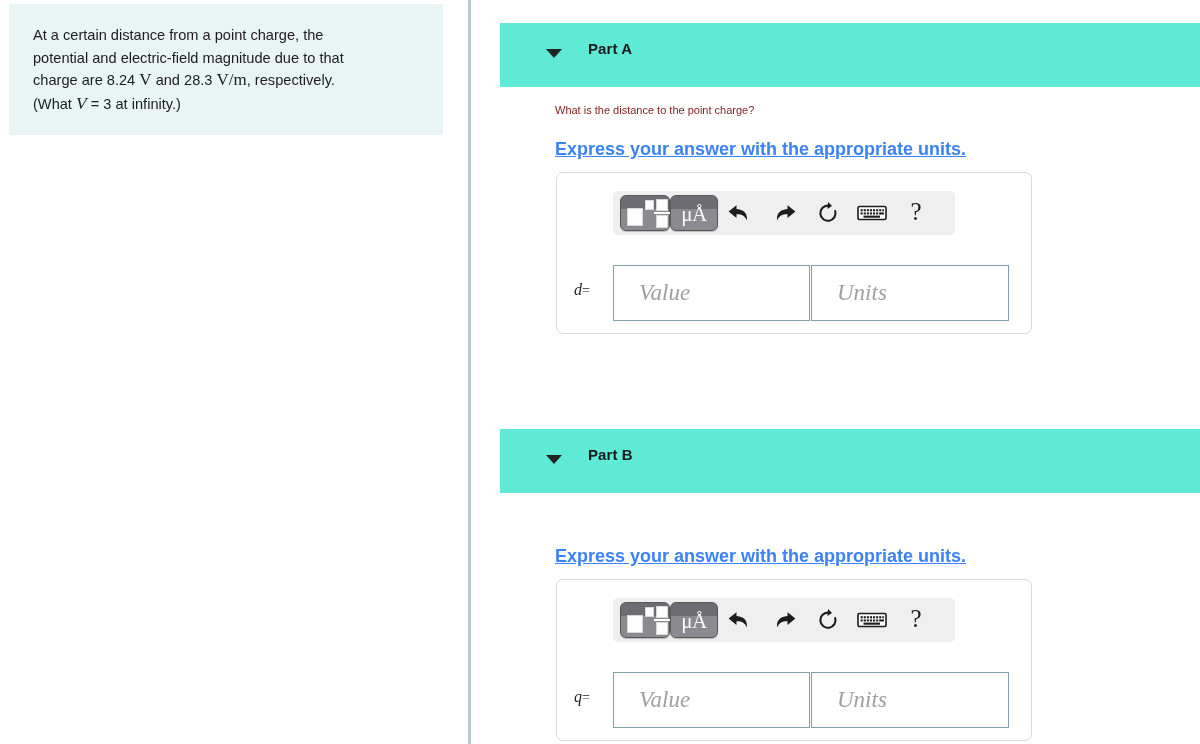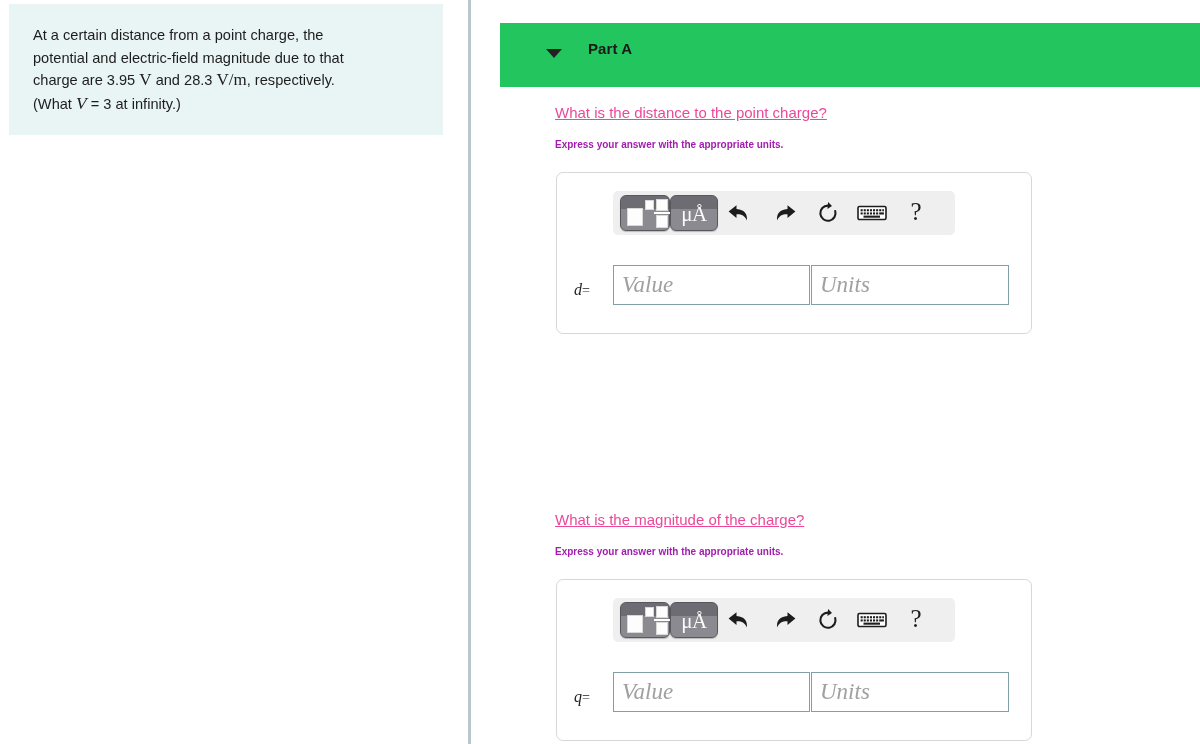--- a/index.html
+++ b/index.html
@@ -67,21 +67,21 @@
     width: 729px;
     height: 744px;
     background: #ffffff;
   }
 
   .part-header {
     position: absolute;
     left: 29px;
     width: 700px;
     height: 64px;
-    background: #22c55e;
+    background: #5eead4;
     box-sizing: border-box;
   }
   .part-header .caret {
     position: absolute;
     left: 46px;
     top: 26px;
     width: 0; height: 0;
     border-left: 8px solid transparent;
     border-right: 8px solid transparent;
     border-top: 9px solid #222222;
@@ -92,30 +92,30 @@
     top: 17px;
     font-size: 15px;
     font-weight: bold;
     color: #1a1a1a;
     letter-spacing: .1px;
   }
 
   .question-line {
     position: absolute;
     left: 84px;
-    font-size: 15px;
-    color: #ec4899;
+    font-size: 11px;
+    color: #7f1d1d;
+  }
+  .express-line {
+    position: absolute;
+    left: 84px;
+    font-size: 18px;
+    font-weight: bold;
+    color: #3b82f6;
     text-decoration: underline;
-  }
-  .express-line {
-    position: absolute;
-    left: 84px;
-    font-size: 10px;
-    font-weight: bold;
-    color: #a21caf;
   }
 
   
   .answer-box {
     position: absolute;
     left: 85px;
     width: 476px;
     box-sizing: border-box;
     background: #ffffff;
     border: 1px solid #d8d8d8;
@@ -223,46 +223,46 @@
     font-style: italic;
     font-size: 16px;
     color: #222222;
   }
   .var-label .eq {
     font-style: normal;
     font-size: 14px;
   }
   .txt-input {
     position: absolute;
-    height: 40px;
+    height: 56px;
     box-sizing: border-box;
     border: 1px solid #7fa0a6;
     background: #ffffff;
     font-family: "Liberation Serif", serif;
     font-style: italic;
     font-size: 23px;
     color: #1a1a1a;
-    padding: 0 8px;
+    padding: 0 25px;
     outline: none;
   }
   .txt-input::placeholder {
     color: #a0a0a0;
     font-family: "Liberation Serif", serif;
     font-style: italic;
     opacity: 1;
   }
 </style>
 </head>
 <body>
 
 <div id="left-pane">
   <div id="problem-statement">
     <span>At a certain distance from a point charge, the</span><br>
     <span>potential and electric-field magnitude due to that</span><br>
-    <span>charge are 3.95</span>
+    <span>charge are 8.24</span>
     <span class="unit">V</span>
     <span>and 28.3</span>
     <span class="unit">V</span><span class="frac-slash">/</span><span class="unit">m</span><span>, respectively.</span><br>
     <span>(What</span>
     <span class="sym">V</span>
     <span>= 3 at infinity.)</span>
   </div>
 </div>
 
 <div id="vertical-divider"></div>
@@ -332,22 +332,25 @@
       <div class="icon-btn qmark">?</div>
     </div>
 
     <div class="var-label" style="left:17px; top:108px;">
       <span>d</span><span class="eq">=</span>
     </div>
     <input class="txt-input" style="left: 56px; top: 92px; width: 197px;" placeholder="Value">
     <input class="txt-input" style="left: 254px; top: 92px; width: 198px;" placeholder="Units">
   </div>
 
-
-  <div class="question-line" style="top:511px;">What is the magnitude of the charge?</div>
+  <div class="part-header" style="top:429px;">
+    <div class="caret"></div>
+    <div class="part-title">Part B</div>
+  </div>
+
   <div class="express-line" style="top:546px;">Express your answer with the appropriate units.</div>
 
   <div class="answer-box" style="top:579px; height:162px;">
 
     <div class="toolbar" style="width:342px;">
       <div class="tb-btn">
         <span class="g-bigsq"></span>
         <span class="g-smallsq"></span>
         <span class="g-num"></span>
         <span class="g-bar"></span>

